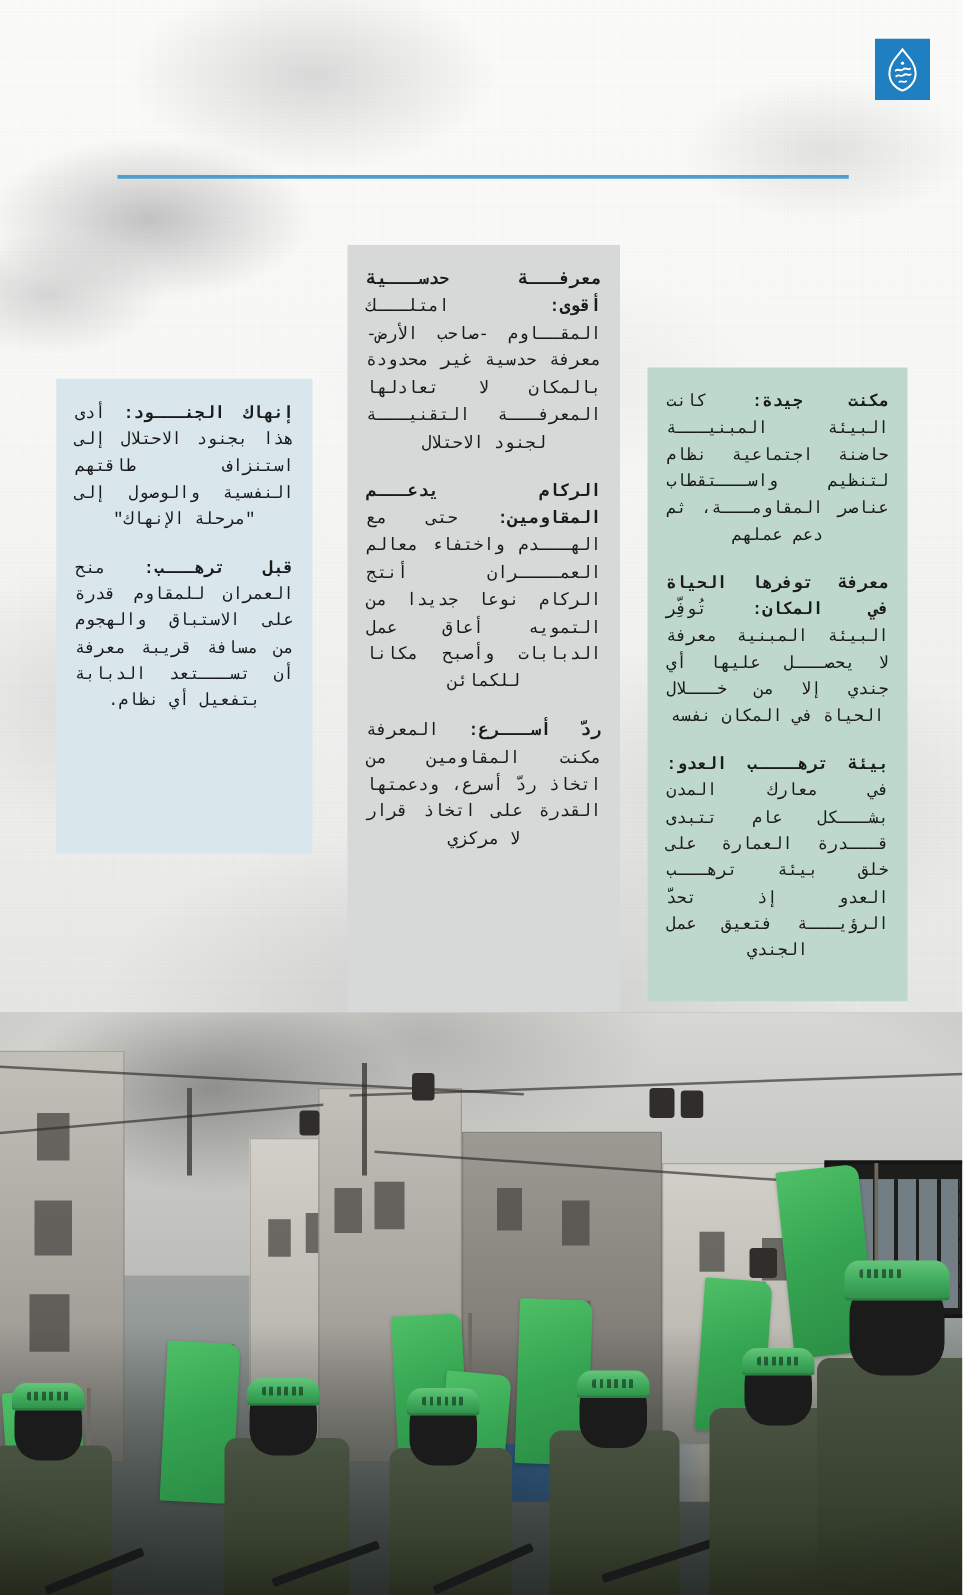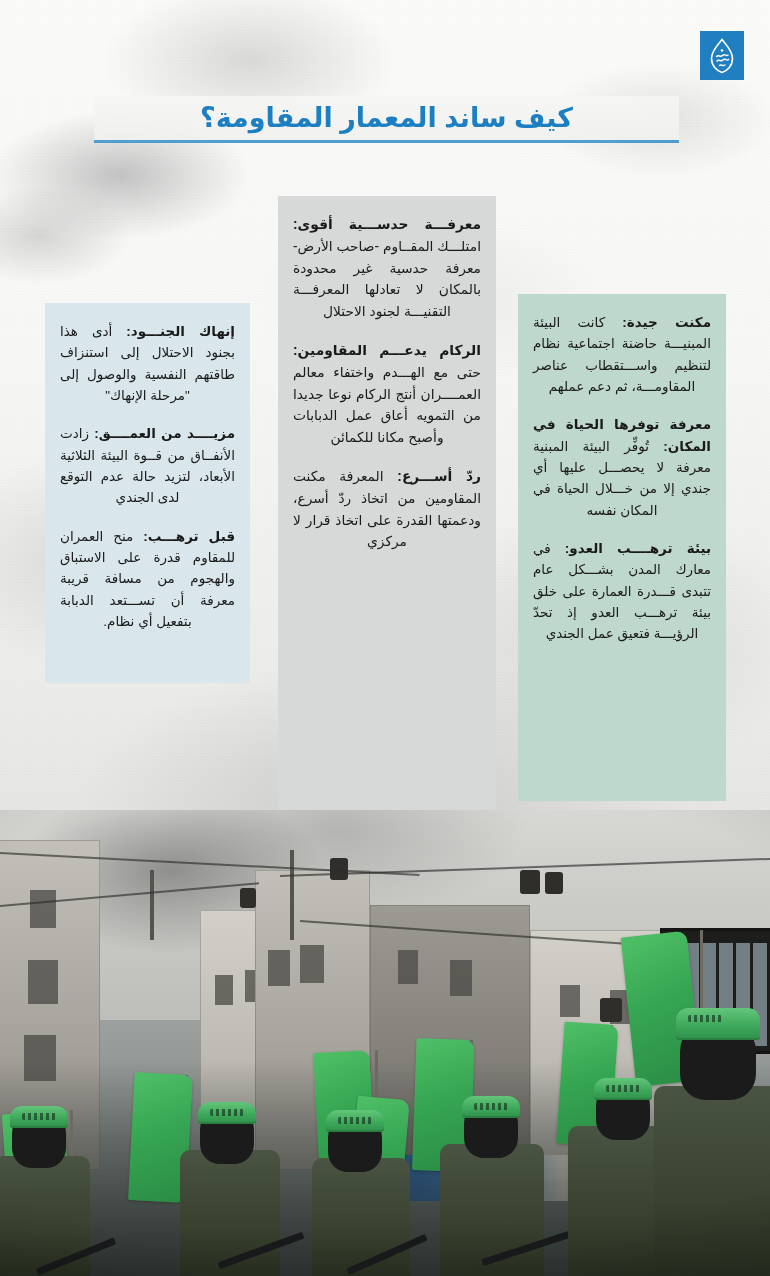--- a/index.html
+++ b/index.html
@@ -80,21 +80,21 @@
   
   .col {
     position: absolute;
     box-sizing: border-box;
     padding: 18px 15px 16px 15px;
   }
   .col-left  { left: 45px;  top: 303px; width: 205px; height: 380px; background: #d9e7ec; }
   .col-mid   { left: 278px; top: 196px; width: 218px; height: 630px; background: #d6d9d8; }
   .col-right { left: 518px; top: 294px; width: 208px; height: 507px; background: #bfd8cd; }
 
-  .blk { margin-bottom: 17px; }
+  .blk { margin-bottom: 17px; font-family: Liberation Mono, monospace; }
   .blk:last-child { margin-bottom: 0; }
 
   .p {
     margin: 0;
     color: #1a1a1a;
     font-size: 13.5px;
     line-height: 1.58;
     text-align: justify;
     text-align-last: center;
     direction: rtl;
@@ -232,31 +232,25 @@
   <div class="logo">
     <svg width="30" height="36" viewBox="0 0 30 36" aria-hidden="true">
       <path d="M15 1.5 C11 7 4.5 12.5 4.5 20.5 C4.5 27.5 9.5 32.8 15 34.5 C20.5 32.8 25.5 27.5 25.5 20.5 C25.5 12.5 19 7 15 1.5 Z" fill="none" stroke="#ffffff" stroke-width="1.6"></path>
       <path d="M9.5 18.5 C11.5 16.5 13.5 19.5 15.5 17.5 C17.5 15.5 19.5 18.5 21 17" fill="none" stroke="#ffffff" stroke-width="1.5" stroke-linecap="round"></path>
       <path d="M10 23 C12 21 14 24 16 22 C18 20 20 23 21.5 21.5" fill="none" stroke="#ffffff" stroke-width="1.5" stroke-linecap="round"></path>
       <path d="M12.5 27.5 C14 26 16 28.5 18 27" fill="none" stroke="#ffffff" stroke-width="1.4" stroke-linecap="round"></path>
       <circle cx="15" cy="12.5" r="1.3" fill="#ffffff"></circle>
     </svg>
   </div>
 
-  <div class="title-band">
-    <div class="title-text">كيف ساند المعمار المقاومة؟</div>
-  </div>
   <div class="title-rule"></div>
 
   <div class="col col-left">
     <div class="blk">
       <p class="p"><span class="lead">إنهاك الجنـــود:</span><span> أدى هذا بجنود الاحتلال إلى استنزاف طاقتهم النفسية والوصول إلى "مرحلة الإنهاك"</span></p>
-    </div>
-    <div class="blk">
-      <p class="p"><span class="lead">مزيــــد من العمــــق:</span><span> زادت الأنفــاق من قــوة البيئة الثلاثية الأبعاد، لتزيد حالة عدم التوقع لدى الجندي</span></p>
     </div>
     <div class="blk">
       <p class="p"><span class="lead">قبل ترهـــب:</span><span> منح العمران للمقاوم قدرة على الاستباق والهجوم من مسافة قريبة معرفة أن تســـتعد الدبابة بتفعيل أي نظام.</span></p>
     </div>
   </div>
 
   <div class="col col-mid">
     <div class="blk">
       <p class="p"><span class="lead">معرفـــة حدســـية أقوى:</span><span> امتلـــك المقــاوم -صاحب الأرض- معرفة حدسية غير محدودة بالمكان لا تعادلها المعرفـــة التقنيـــة لجنود الاحتلال</span></p>
     </div>

